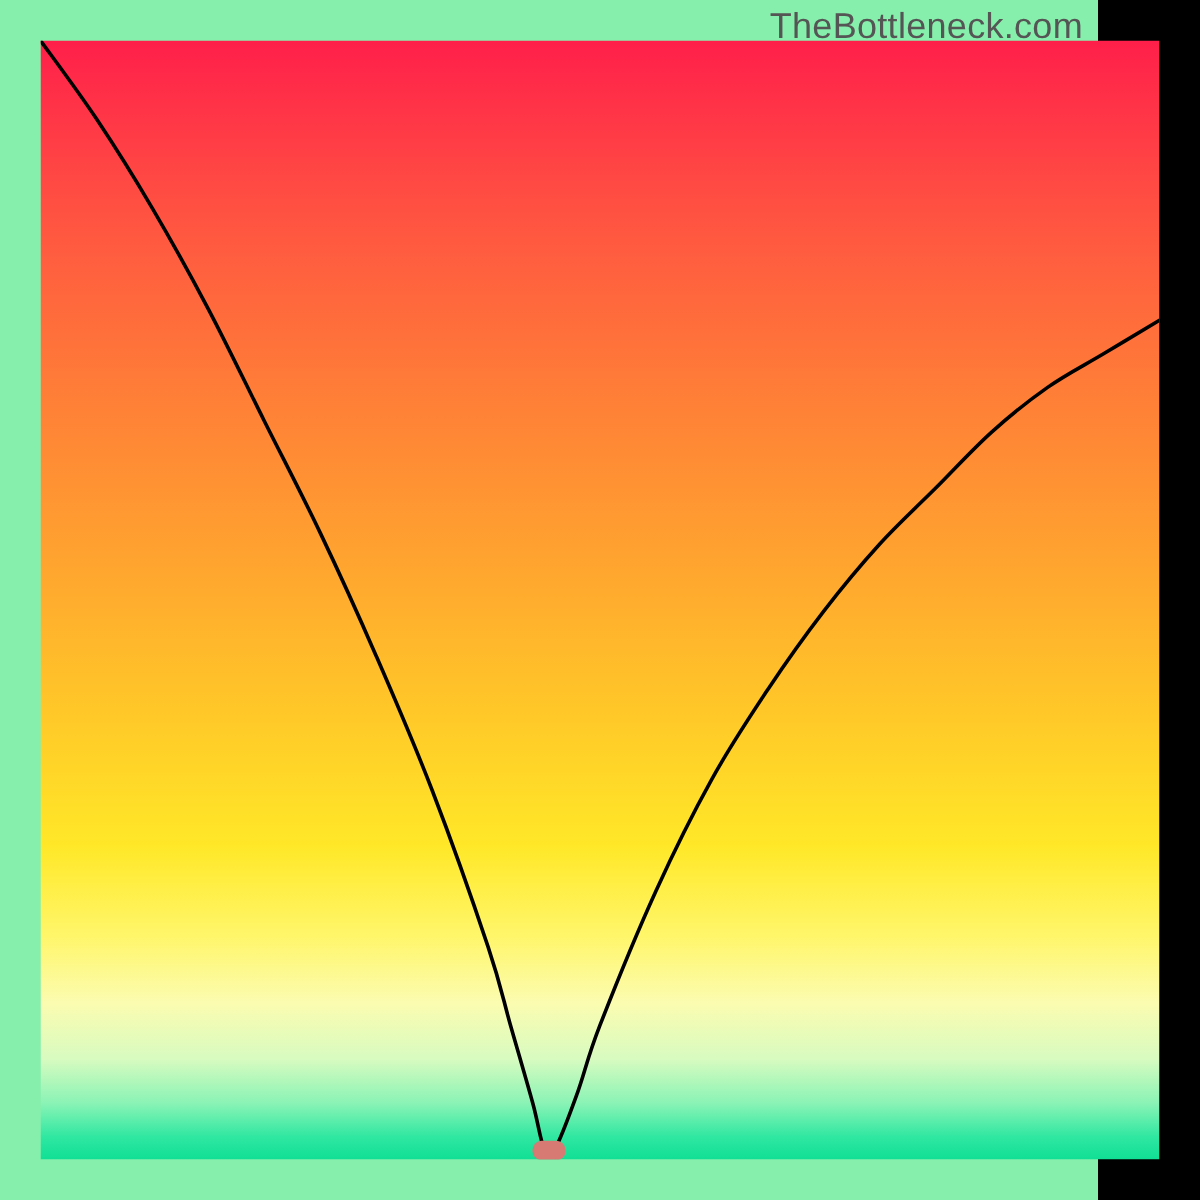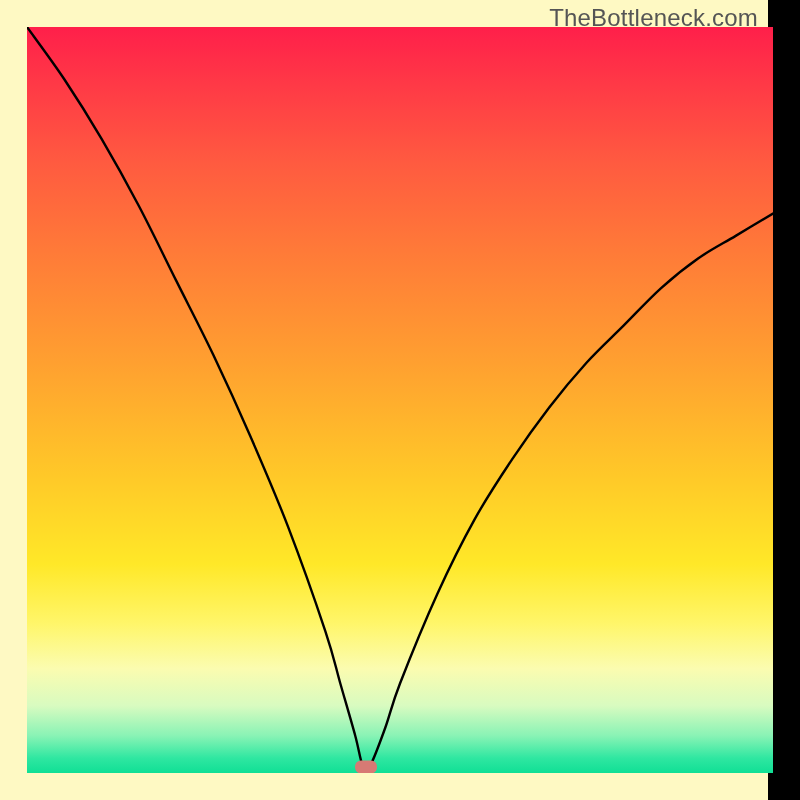--- a/index.html
+++ b/index.html
@@ -8,22 +8,21 @@
     width: 800px;
     height: 800px;
     overflow: hidden;
     background: #000;
     font-family: Arial, Helvetica, sans-serif;
   }
   .frame {
     position: relative;
     width: 732px;
     height: 800px;
-    background: #fef9c3;
-    padding-left: 36px;
+    background: #86efac;
   }
   .watermark {
     position: absolute;
     top: 4px;
     right: 10px;
     color: #555;
     font-size: 24px;
     font-weight: 500;
     letter-spacing: 0.2px;
     z-index: 50;

